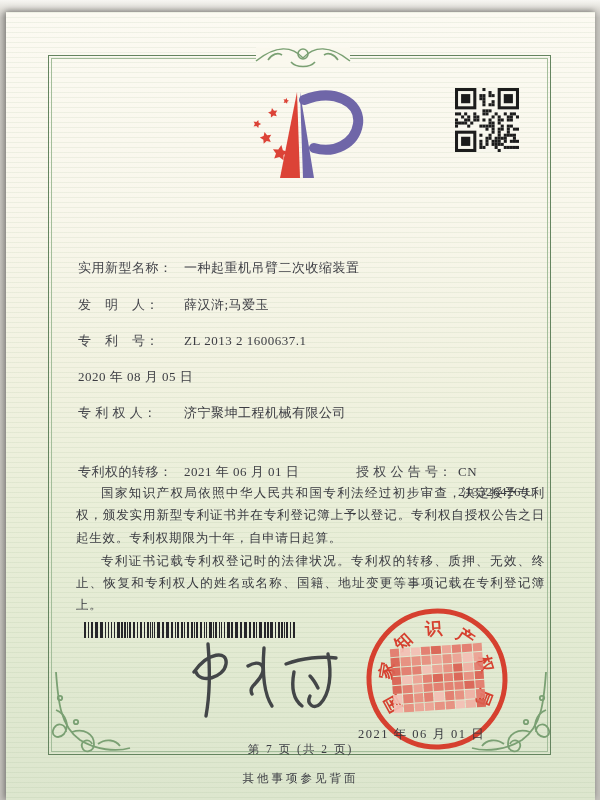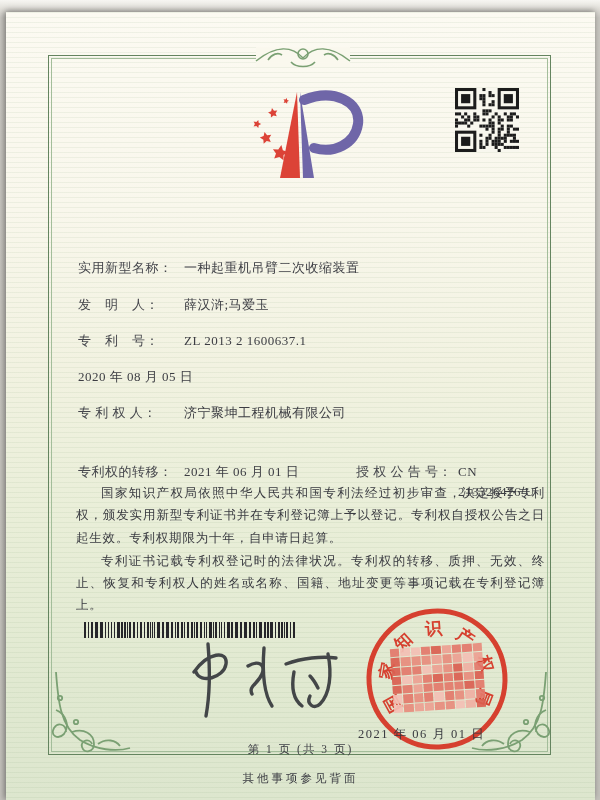--- a/index.html
+++ b/index.html
@@ -423,16 +423,16 @@
     <g fill="none" stroke="#7aa073" stroke-width="1.8">
       <path d="M6,2 C8,30 10,56 30,70 C46,80 66,82 80,78"></path>
       <path d="M6,40 C16,44 20,56 14,64 C8,70 0,66 4,58 C8,52 16,54 16,62"></path>
       <path d="M22,62 C34,58 44,64 44,74 C44,82 34,84 32,77 C30,70 40,68 42,74"></path>
       <path d="M48,74 C56,68 66,70 70,76"></path>
       <circle cx="10" cy="28" r="2.2"></circle>
       <circle cx="26" cy="52" r="2.2"></circle>
     </g>
   </svg>
 
-  <div class="page-no">第 1 页 (共 3 页)</div>
+  <div class="page-no">第 7 页 (共 2 页)</div>
   <div class="back-note">其他事项参见背面</div>
 
 </div>
 
 </body></html>

